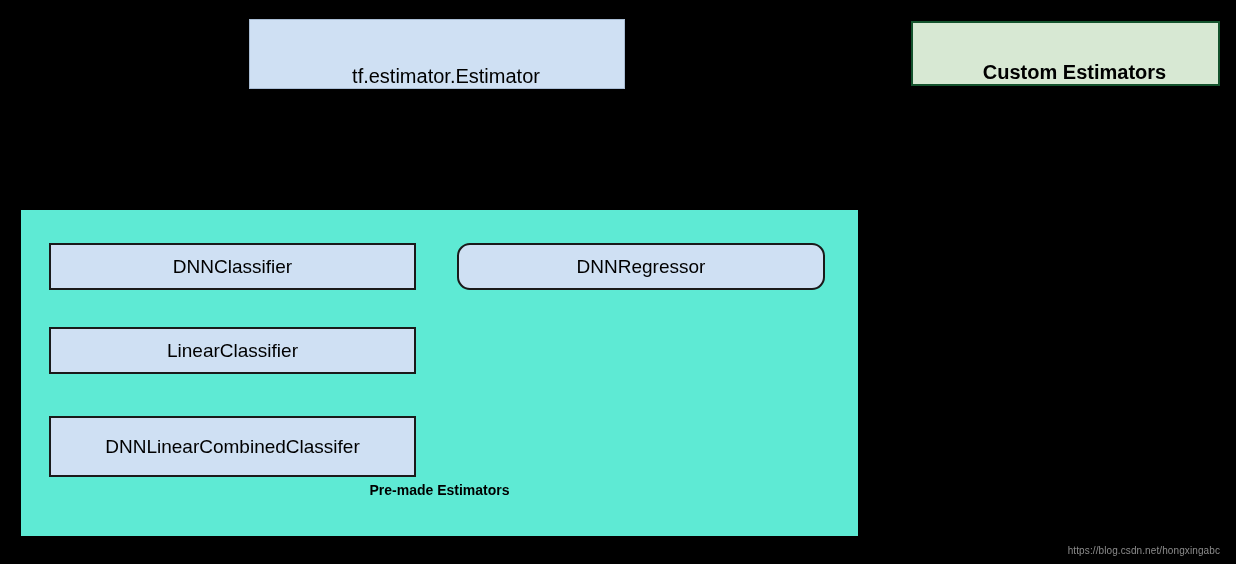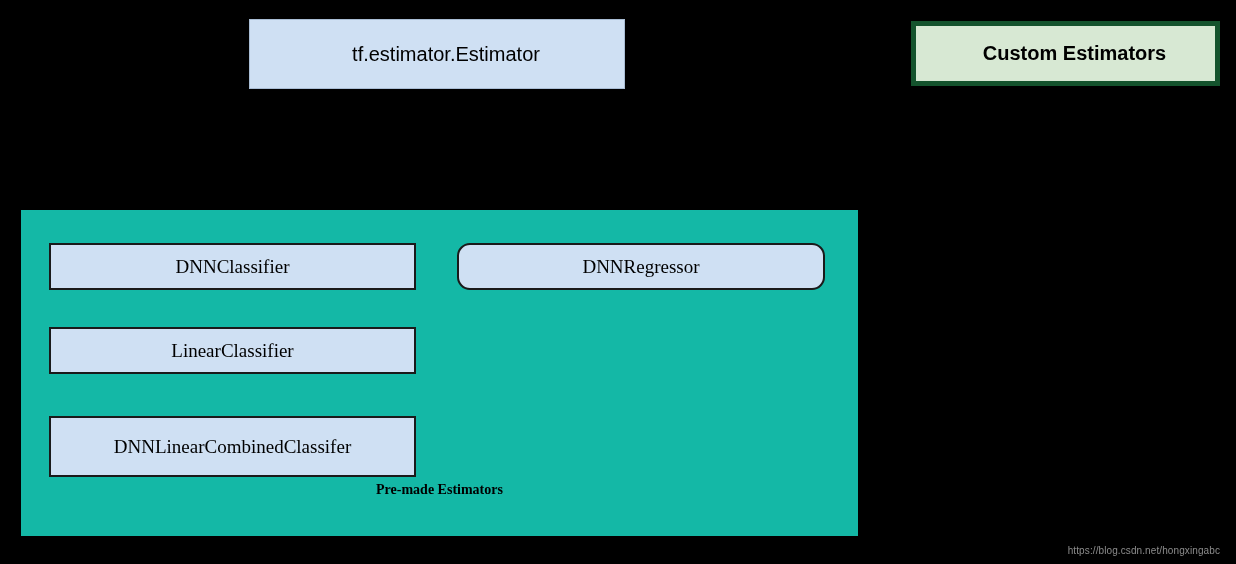--- a/index.html
+++ b/index.html
@@ -19,21 +19,21 @@
   .canvas {
     position: absolute;
     inset: 0;
     background: #000000;
   }
 
   
   .node-box {
     position: absolute;
     display: flex;
-    align-items: center;
+    align-items: flex-end;
     justify-content: center;
     box-sizing: border-box;
     text-align: center;
     color: #000000;
     padding-left: 18px;
   }
 
   #estimator-box {
     left: 249px;
     top: 19px;
@@ -44,35 +44,34 @@
     font-size: 20px;
     font-weight: 400;
   }
 
   #custom-estimators-box {
     left: 911px;
     top: 21px;
     width: 309px;
     height: 65px;
     background: #d7e8d3;
-    border: 5px solid #14532d;
+    border: 2px solid #14532d;
     font-size: 20px;
     font-weight: bold;
   }
 
   
   #premade-panel {
     position: absolute;
     left: 21px;
     top: 210px;
     width: 837px;
     height: 326px;
-    background: #14b8a6;
+    background: #5eead4;
     box-sizing: border-box;
-    font-family: Liberation Serif, serif;
   }
 
   .premade-item {
     position: absolute;
     box-sizing: border-box;
     display: flex;
     align-items: center;
     justify-content: center;
     background: #cfe0f3;
     border: 2px solid #1a1a1a;

